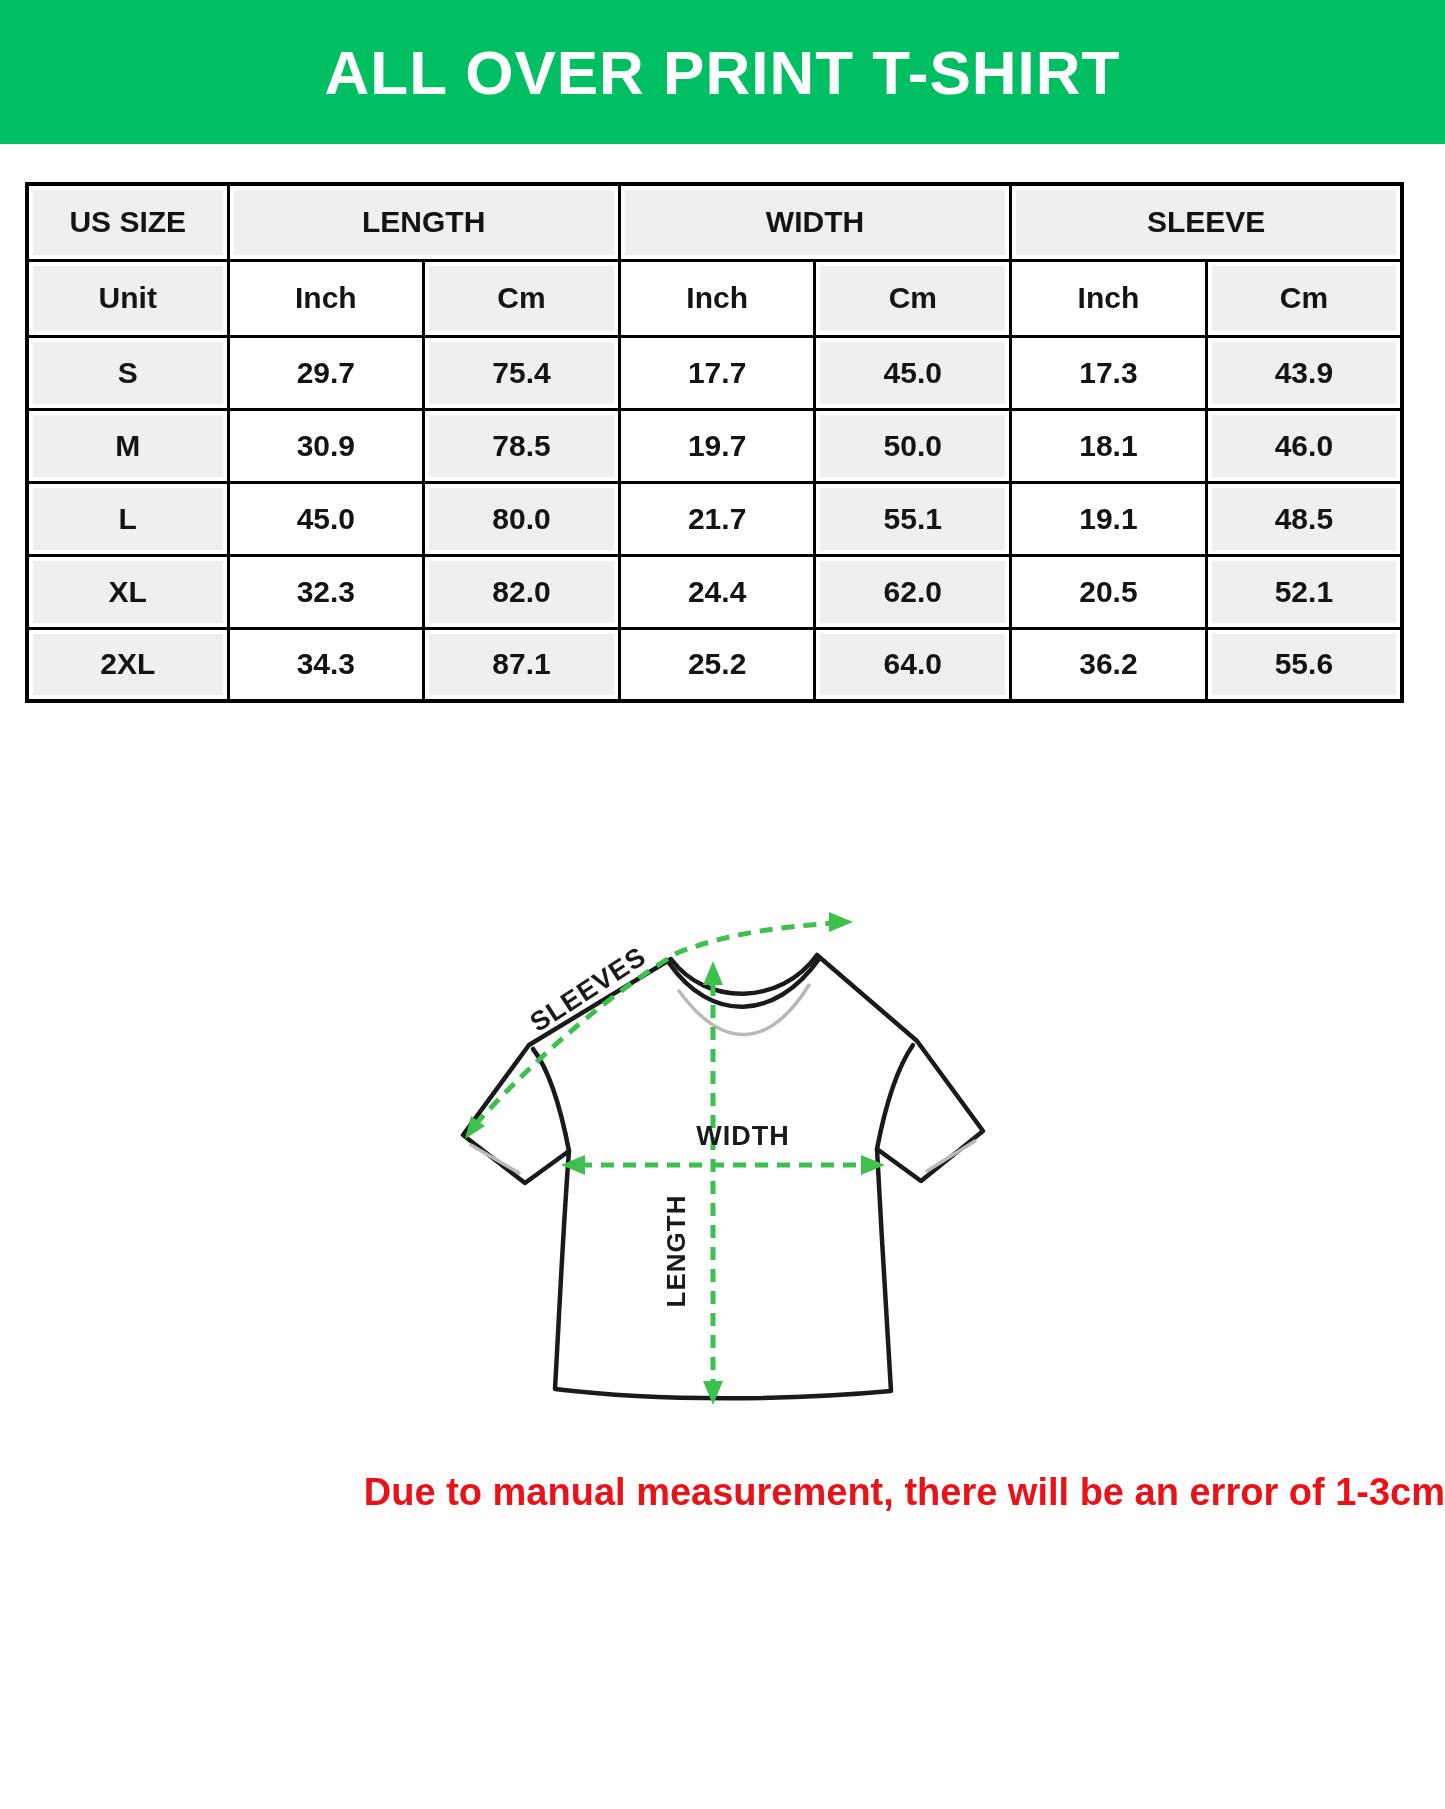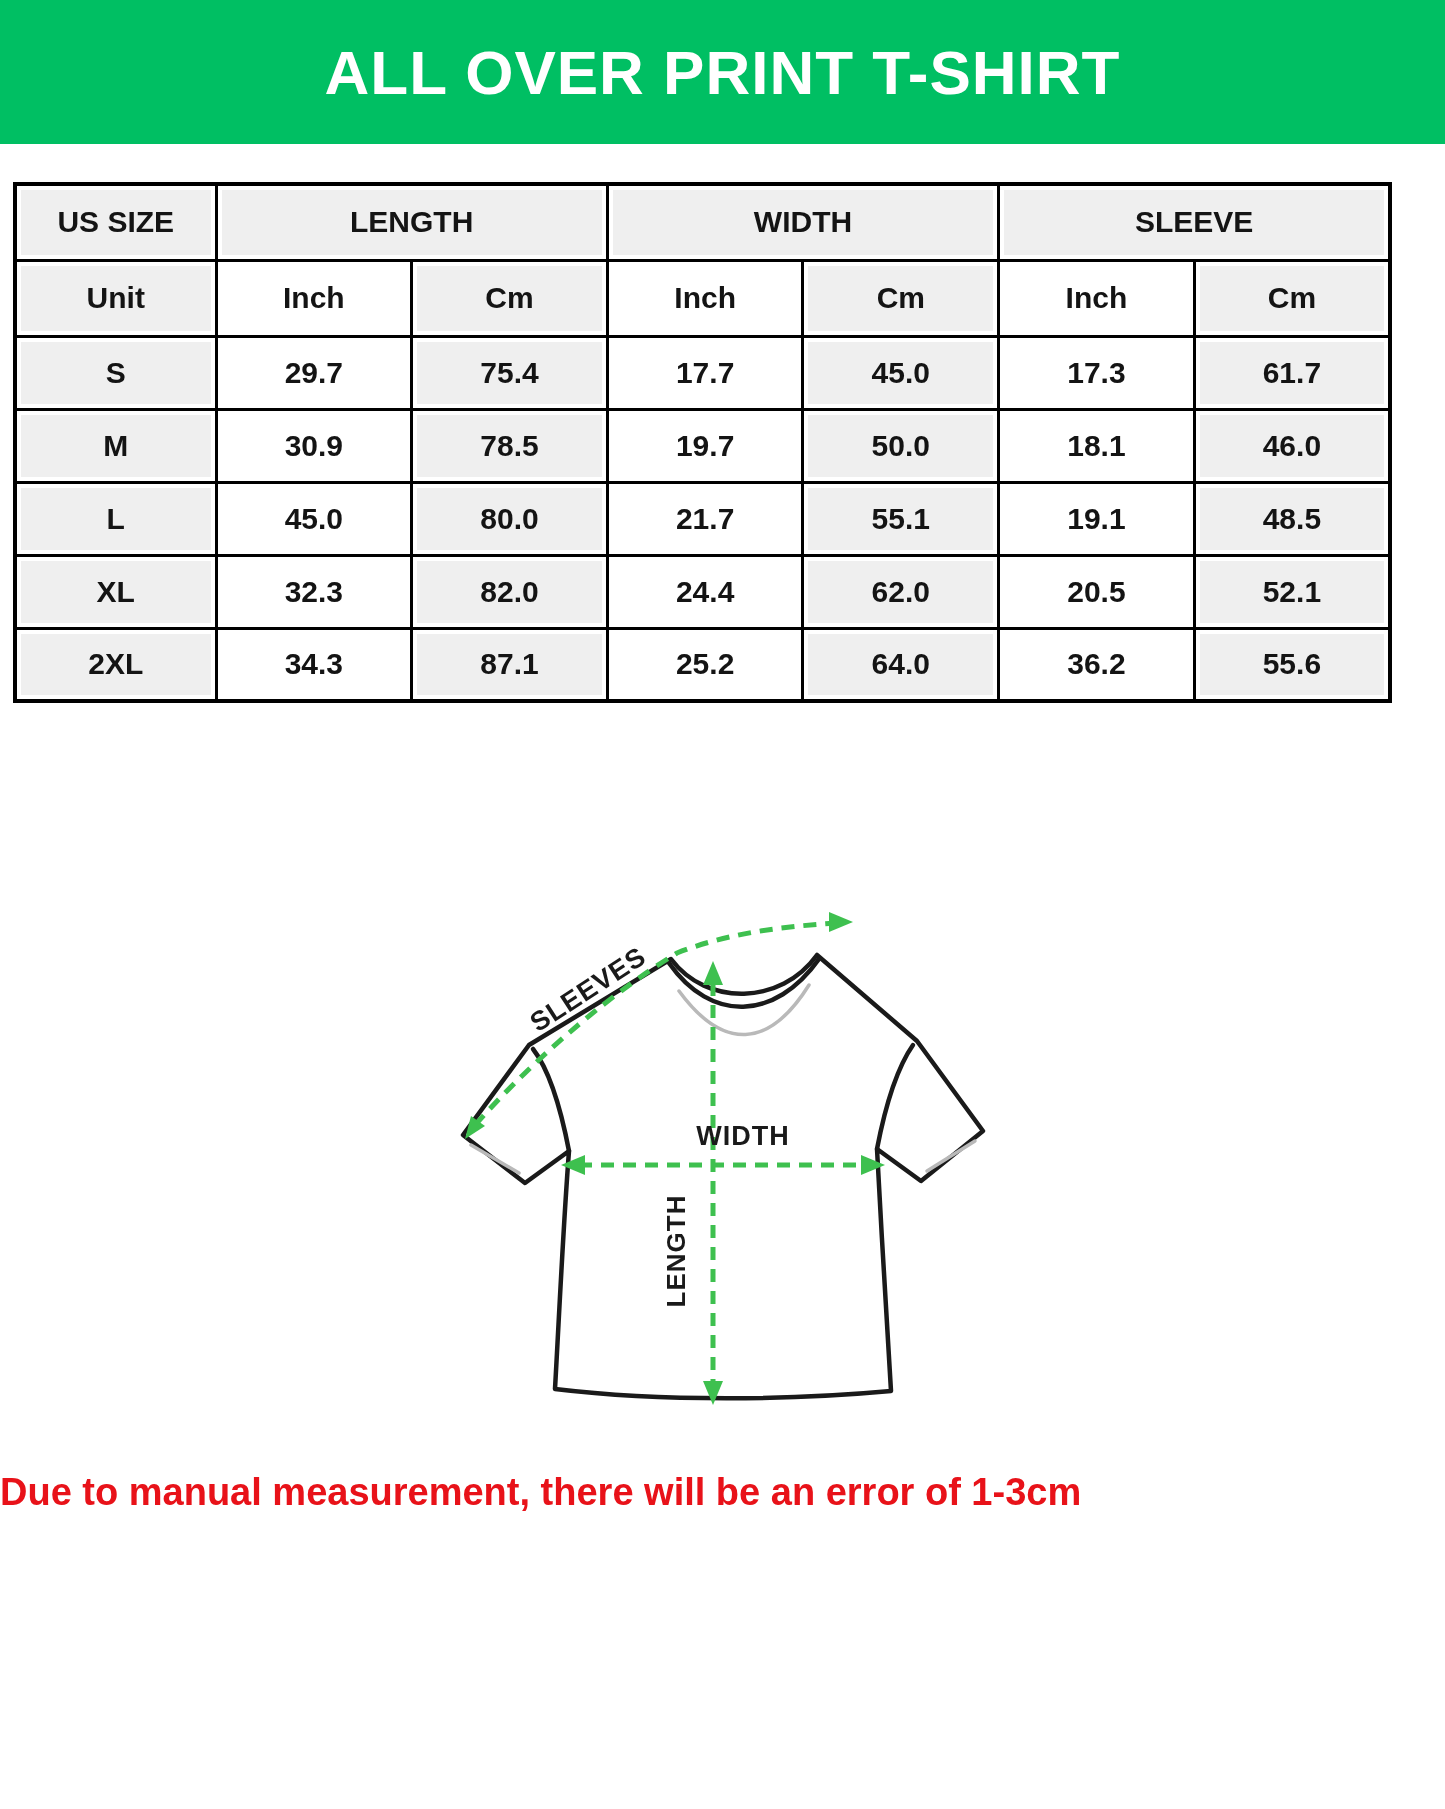--- a/index.html
+++ b/index.html
@@ -25,21 +25,21 @@
   }
   .banner-title{
     margin:8px;
     color:#ffffff;
     font-size:62px;
     font-weight:800;
     letter-spacing:1px;
     white-space:nowrap;
   }
   .table-wrap{
-    padding:38px 33px 0 13px;
+    padding:38px 33px 0 25px;
   }
   table.size-table{
     width:1379px;
     border-collapse:collapse;
     border:4px solid #000;
     table-layout:fixed;
   }
   .size-table th,.size-table td{
     border:3px solid #000;
     background:#ffffff;
@@ -61,21 +61,21 @@
     justify-content:center;
   }
   .diagram svg text{
     font-family:"Liberation Sans",sans-serif;
     font-weight:bold;
     fill:#1a1a1a;
     letter-spacing:1px;
   }
   .note{
     margin-top:52px;
-    text-align:left;
+    text-align:right;
     font-size:38px;
     font-weight:bold;
     color:var(--note-red);
   }
 </style>
 </head>
 <body>
 
 <header class="banner">
   <h1 class="banner-title">ALL OVER PRINT T-SHIRT</h1>
@@ -108,21 +108,21 @@
       <td>Inch</td>
       <td class="g">Cm</td>
     </tr>
     <tr class="data">
       <td class="g">S</td>
       <td>29.7</td>
       <td class="g">75.4</td>
       <td>17.7</td>
       <td class="g">45.0</td>
       <td>17.3</td>
-      <td class="g">61.7</td>
+      <td class="g">43.9</td>
     </tr>
     <tr class="data">
       <td class="g">M</td>
       <td>30.9</td>
       <td class="g">78.5</td>
       <td>19.7</td>
       <td class="g">50.0</td>
       <td>18.1</td>
       <td class="g">46.0</td>
     </tr>

